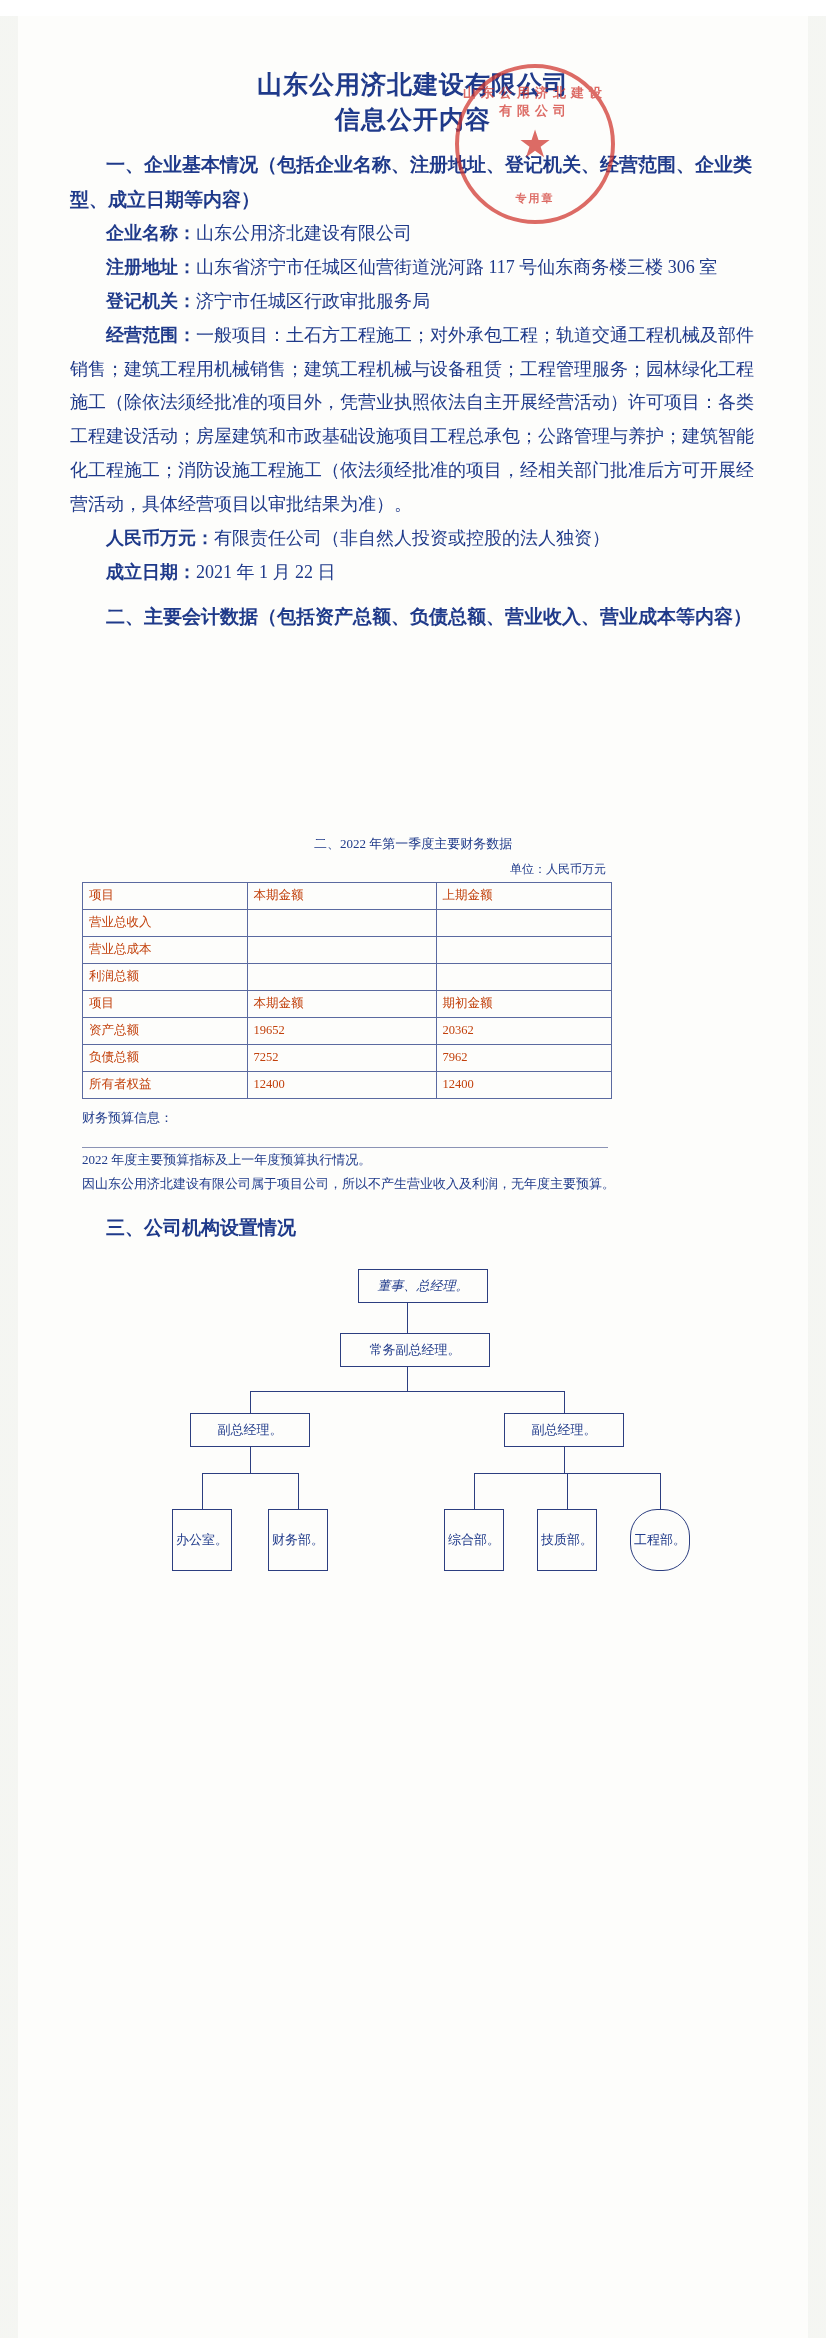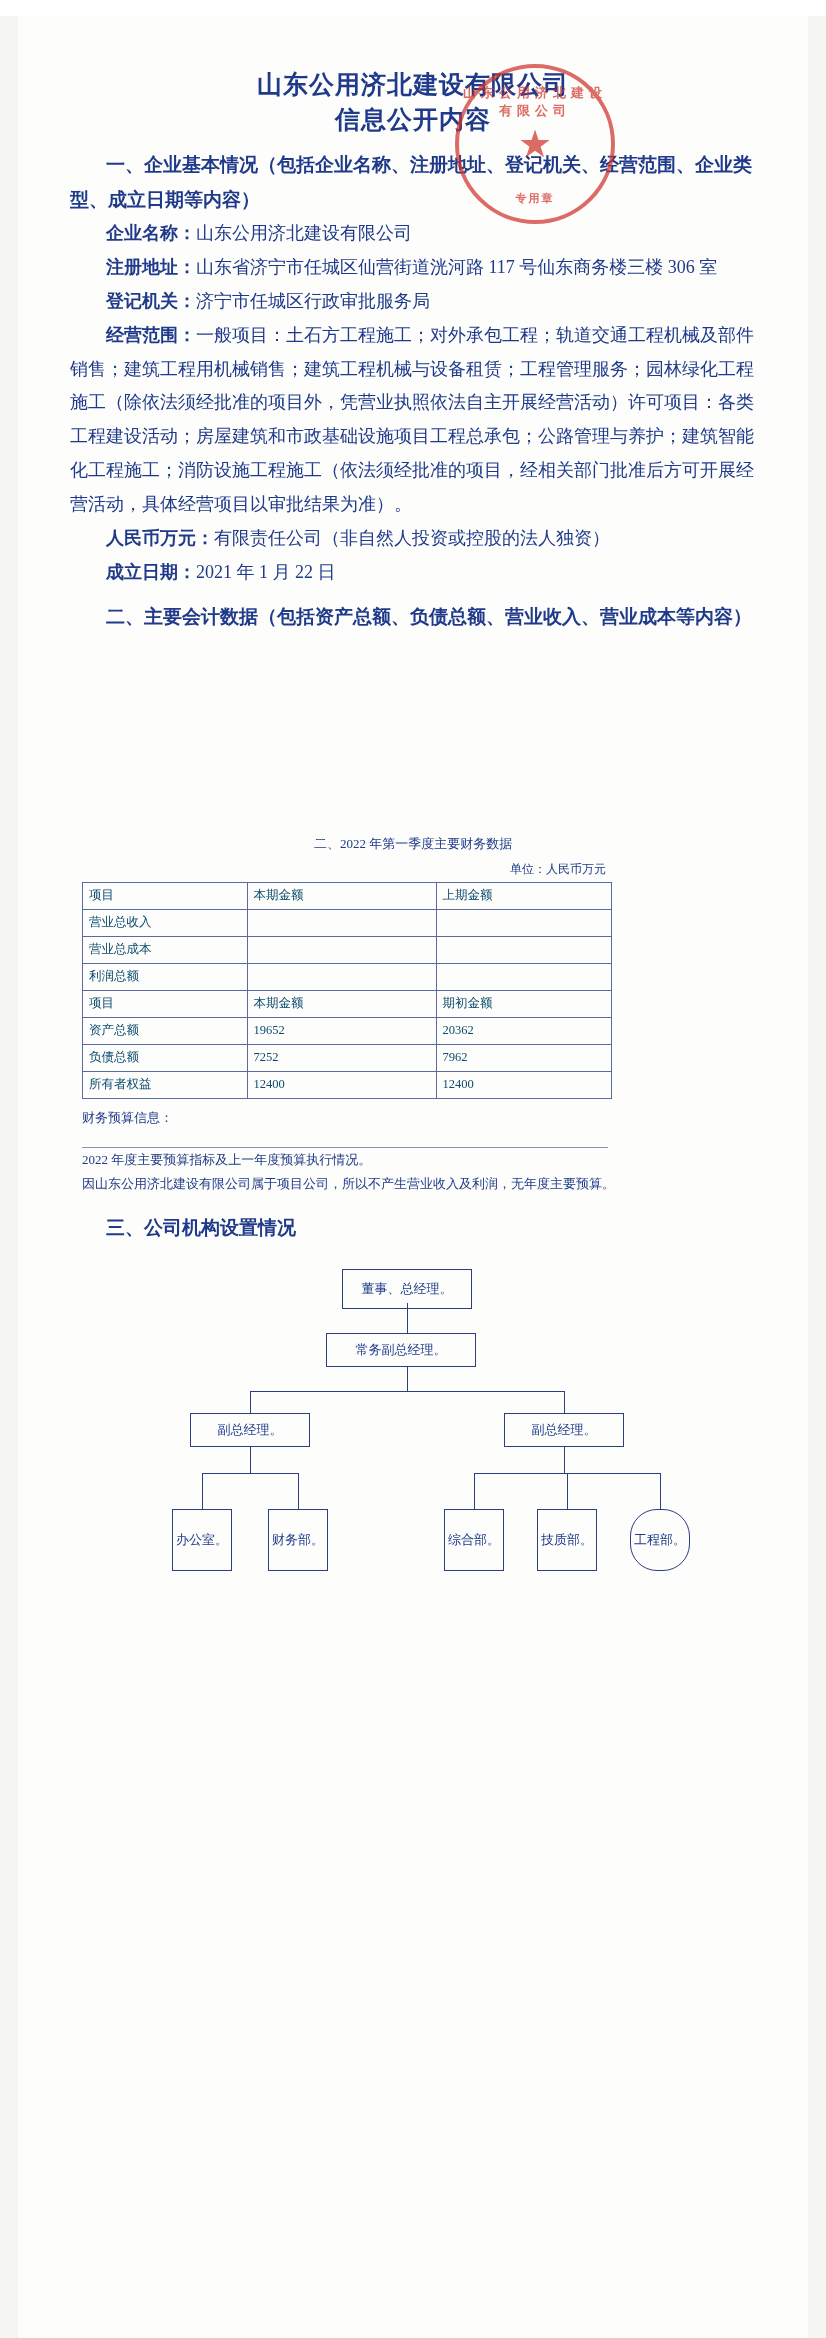--- a/index.html
+++ b/index.html
@@ -117,21 +117,21 @@
     font-size: 12px;
     color: #1f3a8a;
     padding-right: 150px;
     margin-bottom: 4px;
   }
   table.fin {
     border-collapse: collapse;
     width: 530px;
     margin-left: 12px;
     font-size: 12.5px;
-    color: #0c4a6e;
+    color: #c2410c;
   }
   table.fin td {
     border: 1px solid #5b6aa0;
     height: 22px;
     padding: 2px 6px;
   }
   table.fin td.c1 { width: 165px; }
   table.fin td.c2 { width: 190px; }
   table.fin td.c3 { width: 175px; }
 
@@ -276,24 +276,24 @@
 
       <div class="fin-note-title">财务预算信息：</div>
       <div class="fin-note">2022 年度主要预算指标及上一年度预算执行情况。</div>
       <div class="fin-note">因山东公用济北建设有限公司属于项目公司，所以不产生营业收入及利润，无年度主要预算。</div>
     </div>
 
     <div class="org-head">三、公司机构设置情况</div>
 
     <div class="org">
 
-      <div class="node" style="left:272px; top:10px; width:130px; height:40px;">董事、总经理。</div>
+      <div class="node" style="left:288px; top:10px; width:130px; height:34px;font-style:italic;">董事、总经理。</div>
       <div class="ln v" style="left:337px; top:44px; height:30px;"></div>
 
-      <div class="node" style="left:256px; top:74px; width:150px; height:34px;text-align:right;">常务副总经理。</div>
+      <div class="node" style="left:270px; top:74px; width:150px; height:34px;text-align:right;">常务副总经理。</div>
       <div class="ln v" style="left:337px; top:108px; height:24px;"></div>
 
       <div class="ln h" style="left:180px; top:132px; width:314px;"></div>
       <div class="ln v" style="left:180px; top:132px; height:22px;"></div>
       <div class="ln v" style="left:494px; top:132px; height:22px;"></div>
 
       <div class="node" style="left:120px; top:154px; width:120px; height:34px;">副总经理。</div>
       <div class="node" style="left:434px; top:154px; width:120px; height:34px;">副总经理。</div>
 
       <div class="ln v" style="left:180px; top:188px; height:26px;"></div>

